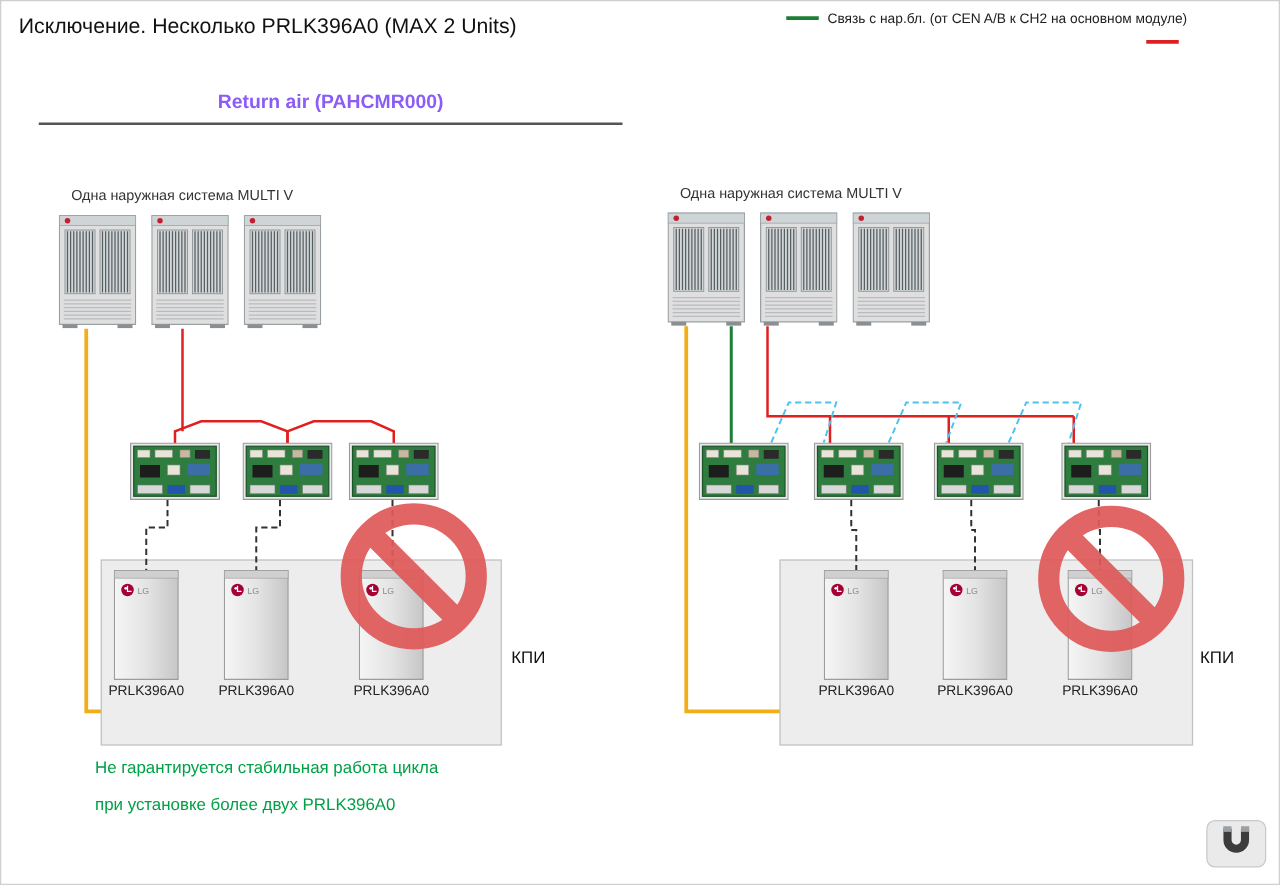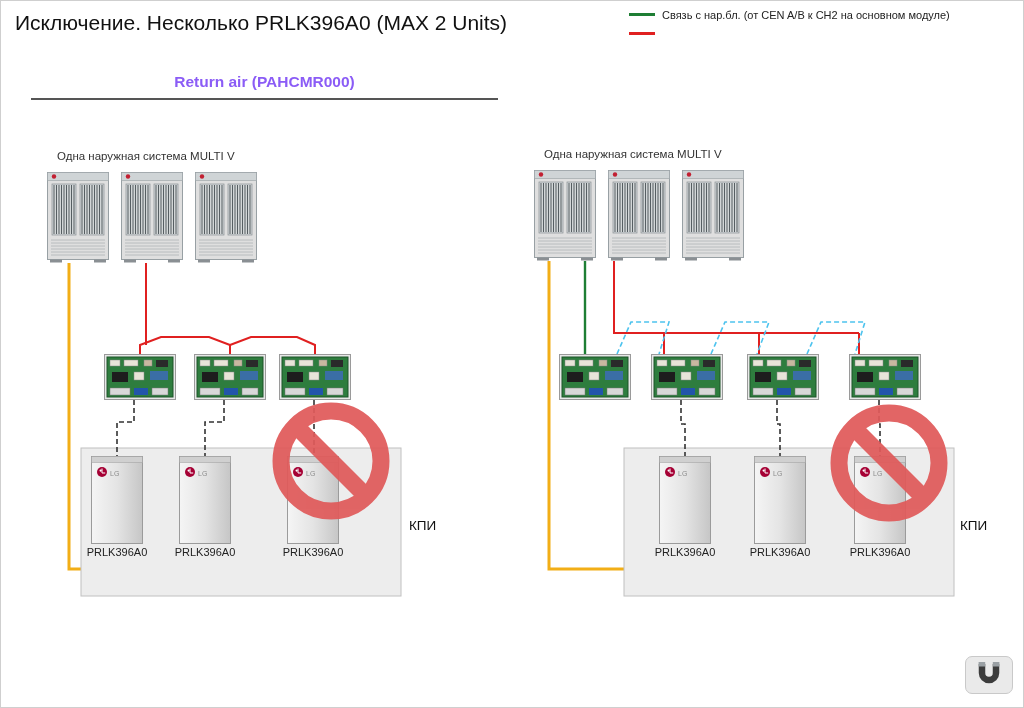--- a/index.html
+++ b/index.html
@@ -1,21 +1,21 @@
 <!DOCTYPE html>
 <html><head>
 <meta charset="utf-8">
 <style>
   * { box-sizing: border-box; }
   html,body { margin:0; padding:0; }
   body { width:1024px; height:708px; background:#fff; font-family:"Liberation Sans",sans-serif; }
   .slide { position:relative; width:1024px; height:708px; background:#ffffff; border:1px solid #cfcfcf; overflow:hidden; }
-  .title { position:absolute; left:14px; top:10px; font-size:21px; color:#111; }
+  .title { position:absolute; left:14px; top:10px; font-size:17px; color:#111; }
   .legend { position:absolute; left:628px; top:4px; }
-  .legend-row { display:flex; align-items:center; height:19px; }
+  .legend-row { display:flex; align-items:center; height:19px;justify-content:flex-end; }
   .swatch { width:26px; height:0; margin-right:7px; border-top:3px solid; }
   .swatch.green { border-color:#1e7e34; }
   .swatch.red { border-color:#e02020; }
   .swatch.cyan { border-color:#4dc3ee; border-top-style:dashed; border-top-width:2px; }
   .legend-label { font-size:11px; color:#222; white-space:nowrap; }
   .panel-header { position:absolute; text-align:center; font-size:15.5px; font-weight:bold; color:#8b5cf6; border-bottom:2px solid #555; padding-bottom:7px; }
   #hdr-left { left:30px; top:72px; width:467px; }
   #hdr-right { left:538px; top:69px; width:470px; }
   svg.panel { position:absolute; }
   #svg-left { left:8px; top:105px; }
@@ -181,20 +181,24 @@
 
     <text x="166" y="450" text-anchor="middle" class="unit-label">PRLK396A0</text>
     <text x="261" y="450" text-anchor="middle" class="unit-label">PRLK396A0</text>
     <text x="361" y="450" text-anchor="middle" class="unit-label">PRLK396A0</text>
 
     <text x="441" y="424" class="kpi-label">КПИ</text>
 
     <use href="#sym-nosign" x="310" y="297" width="120" height="120"></use>
   </svg>
 
+  <div class="note">
+    <div>Не гарантируется стабильная работа цикла</div>
+    <div>при установке более двух PRLK396A0</div>
+  </div>
 
   <div class="magnet-btn">
     <span>
       <svg width="30" height="27" viewBox="0 0 30 27">
         <path d="M8,4 v9 a7,7 0 0 0 14,0 v-9" fill="none" stroke="#3c3c3c" stroke-width="6.5"></path>
         <rect x="4.6" y="2" width="6.6" height="4.5" fill="#9aa0a4"></rect>
         <rect x="18.8" y="2" width="6.6" height="4.5" fill="#9aa0a4"></rect>
       </svg>
     </span>
   </div>

